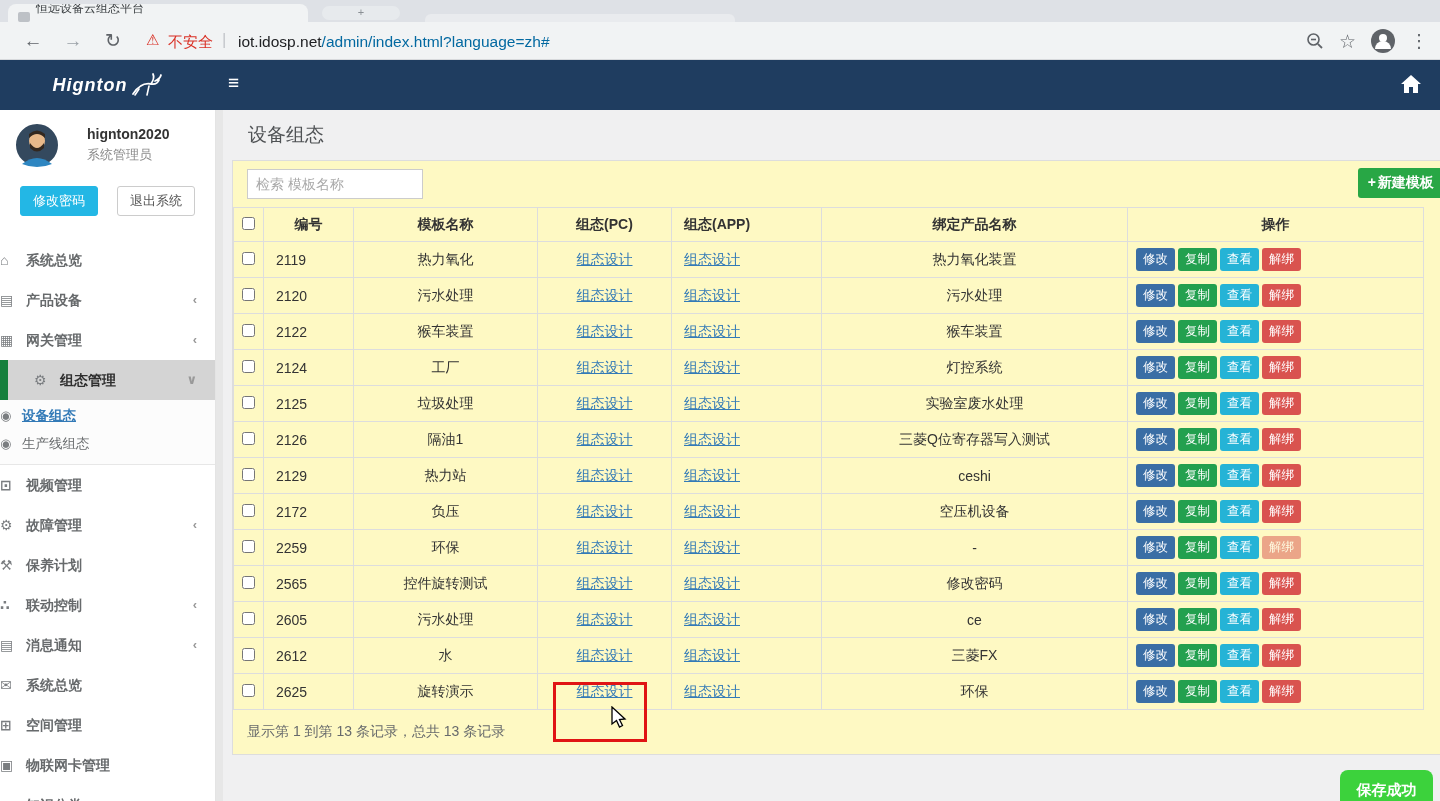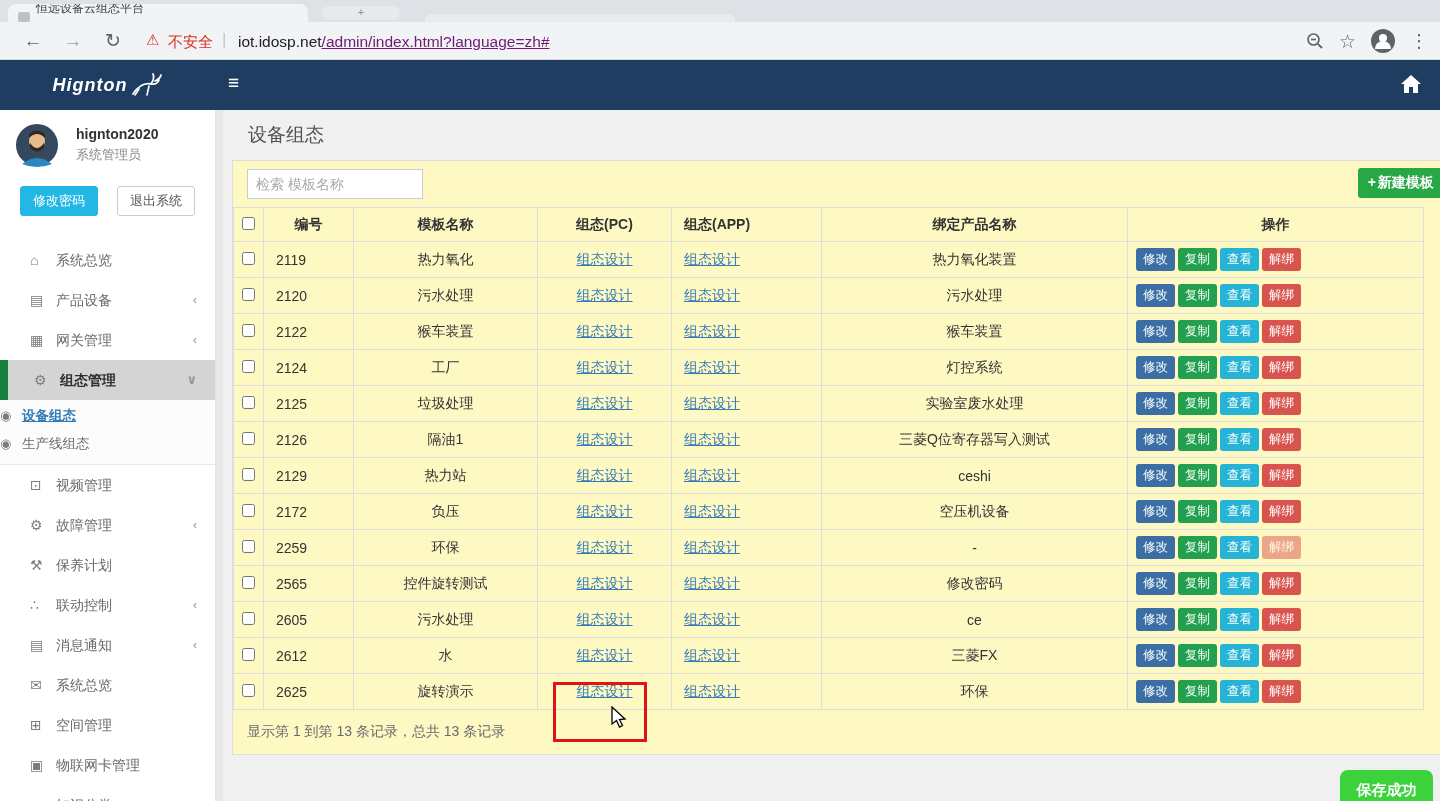--- a/index.html
+++ b/index.html
@@ -13,43 +13,43 @@
   .tab-ghost { position:absolute; left:425px; top:14px; width:310px; height:8px; background:#e9ebee; border-radius:6px 6px 0 0; }
   .newtab-pill { position:absolute; left:322px; top:6px; width:78px; height:14px; background:#e7eaed; border-radius:7px; color:#8a8f94; font-size:11px; line-height:13px; text-align:center; }
 
   #toolbar { position:absolute; left:0; top:22px; width:1440px; height:38px; background:#f1f3f4; border-bottom:1px solid #d7d9dc; }
   .nav-ico { position:absolute; top:6px; font-size:19px; color:#5f6368; width:26px; height:26px; text-align:center; line-height:26px; border-radius:50%; }
   .nav-ico.dim { color:#9aa0a6; }
   #warn-ico { position:absolute; left:146px; top:9px; font-size:15px; color:#d93025; }
   #warn-text { position:absolute; left:168px; top:11px; font-size:15px; color:#d93025; }
   #url-sep { position:absolute; left:222px; top:8px; font-size:17px; color:#c4c7cb; }
   #url-text { position:absolute; left:238px; top:11px; font-size:15.5px; color:#202124; }
-  #url-text .path { color:#701a75;text-decoration:underline; }
+  #url-text .path { color:#0369a1; }
   #browser-right { position:absolute; right:12px; top:6px; display:flex; gap:14px; align-items:center; }
   .star { font-size:19px; color:#5f6368; }
   .dots { font-size:18px; color:#5f6368; letter-spacing:0; }
 
   
   #appbar { position:absolute; left:0; top:60px; width:1440px; height:50px; background:#1f3d60; }
   #brand { position:absolute; left:0; top:0; width:216px; height:50px; display:flex; align-items:center; justify-content:center; }
   #brand .logo-text { color:#fff; font-size:18px; font-weight:bold; font-style:italic; letter-spacing:1px; }
   #hamburger { position:absolute; left:228px; top:12px; color:#fff; font-size:19px; cursor:pointer; }
   #home-btn { position:absolute; right:18px; top:13px; cursor:pointer; }
 
   
   #sidebar { position:absolute; left:0; top:110px; width:216px; height:691px; background:#ffffff; border-right:1px solid #e4e4e4; overflow:hidden; }
   #profile { padding:12px 14px 0 14px; }
-  #profile-row { display:flex; align-items:center; gap:16px; }
+  #profile-row { display:flex; align-items:center; gap:27px; }
   .uname { font-size:14px; font-weight:bold; color:#333; }
   .urole { font-size:13px; color:#8a8a8a; margin-top:4px; }
   #profile-btns { display:flex; justify-content:space-between; padding:18px 6px 14px 6px; }
   .btn-pwd { background:#23b7e5; color:#fff; border:1px solid #23b7e5; font-size:13px; padding:5px 12px; border-radius:3px; cursor:pointer; }
   .btn-logout { background:#fff; color:#555; border:1px solid #ccc; font-size:13px; padding:5px 12px; border-radius:3px; cursor:pointer; }
   #menu { margin-top:10px; }
-  .menu-item { position:relative; height:40px; line-height:40px; padding-left:30px; color:#676a6c; font-size:14px; cursor:pointer; white-space:nowrap; }
+  .menu-item { position:relative; height:40px; line-height:40px; color:#676a6c; font-size:14px; cursor:pointer; white-space:nowrap;font-weight:bold; }
   .menu-item .mi-icon { display:inline-block; width:26px; color:#7a7d80; font-size:14px; }
   .menu-item .chev { position:absolute; right:18px; top:0; color:#999; font-size:13px; }
   .menu-item.active { background:#d4d4d4; border-left:8px solid #15803d; padding-left:26px; color:#2f2f2f; font-weight:bold; }
   .submenu { background:#fcfcfc; border-bottom:1px solid #e7e7e7; padding:2px 0 6px 0; }
   .submenu-item { position:relative; height:28px; line-height:28px; color:#676a6c; font-size:13.5px; cursor:pointer; }
   .submenu-item .mi-icon { display:inline-block; width:22px; color:#7a7d80; font-size:13px; }
   .submenu-item.active .sm-label { color:#337ab7; font-weight:bold; text-decoration:underline; }
 
   
   #content { position:absolute; left:216px; top:110px; width:1224px; height:691px; background:#f0f0f1; }

